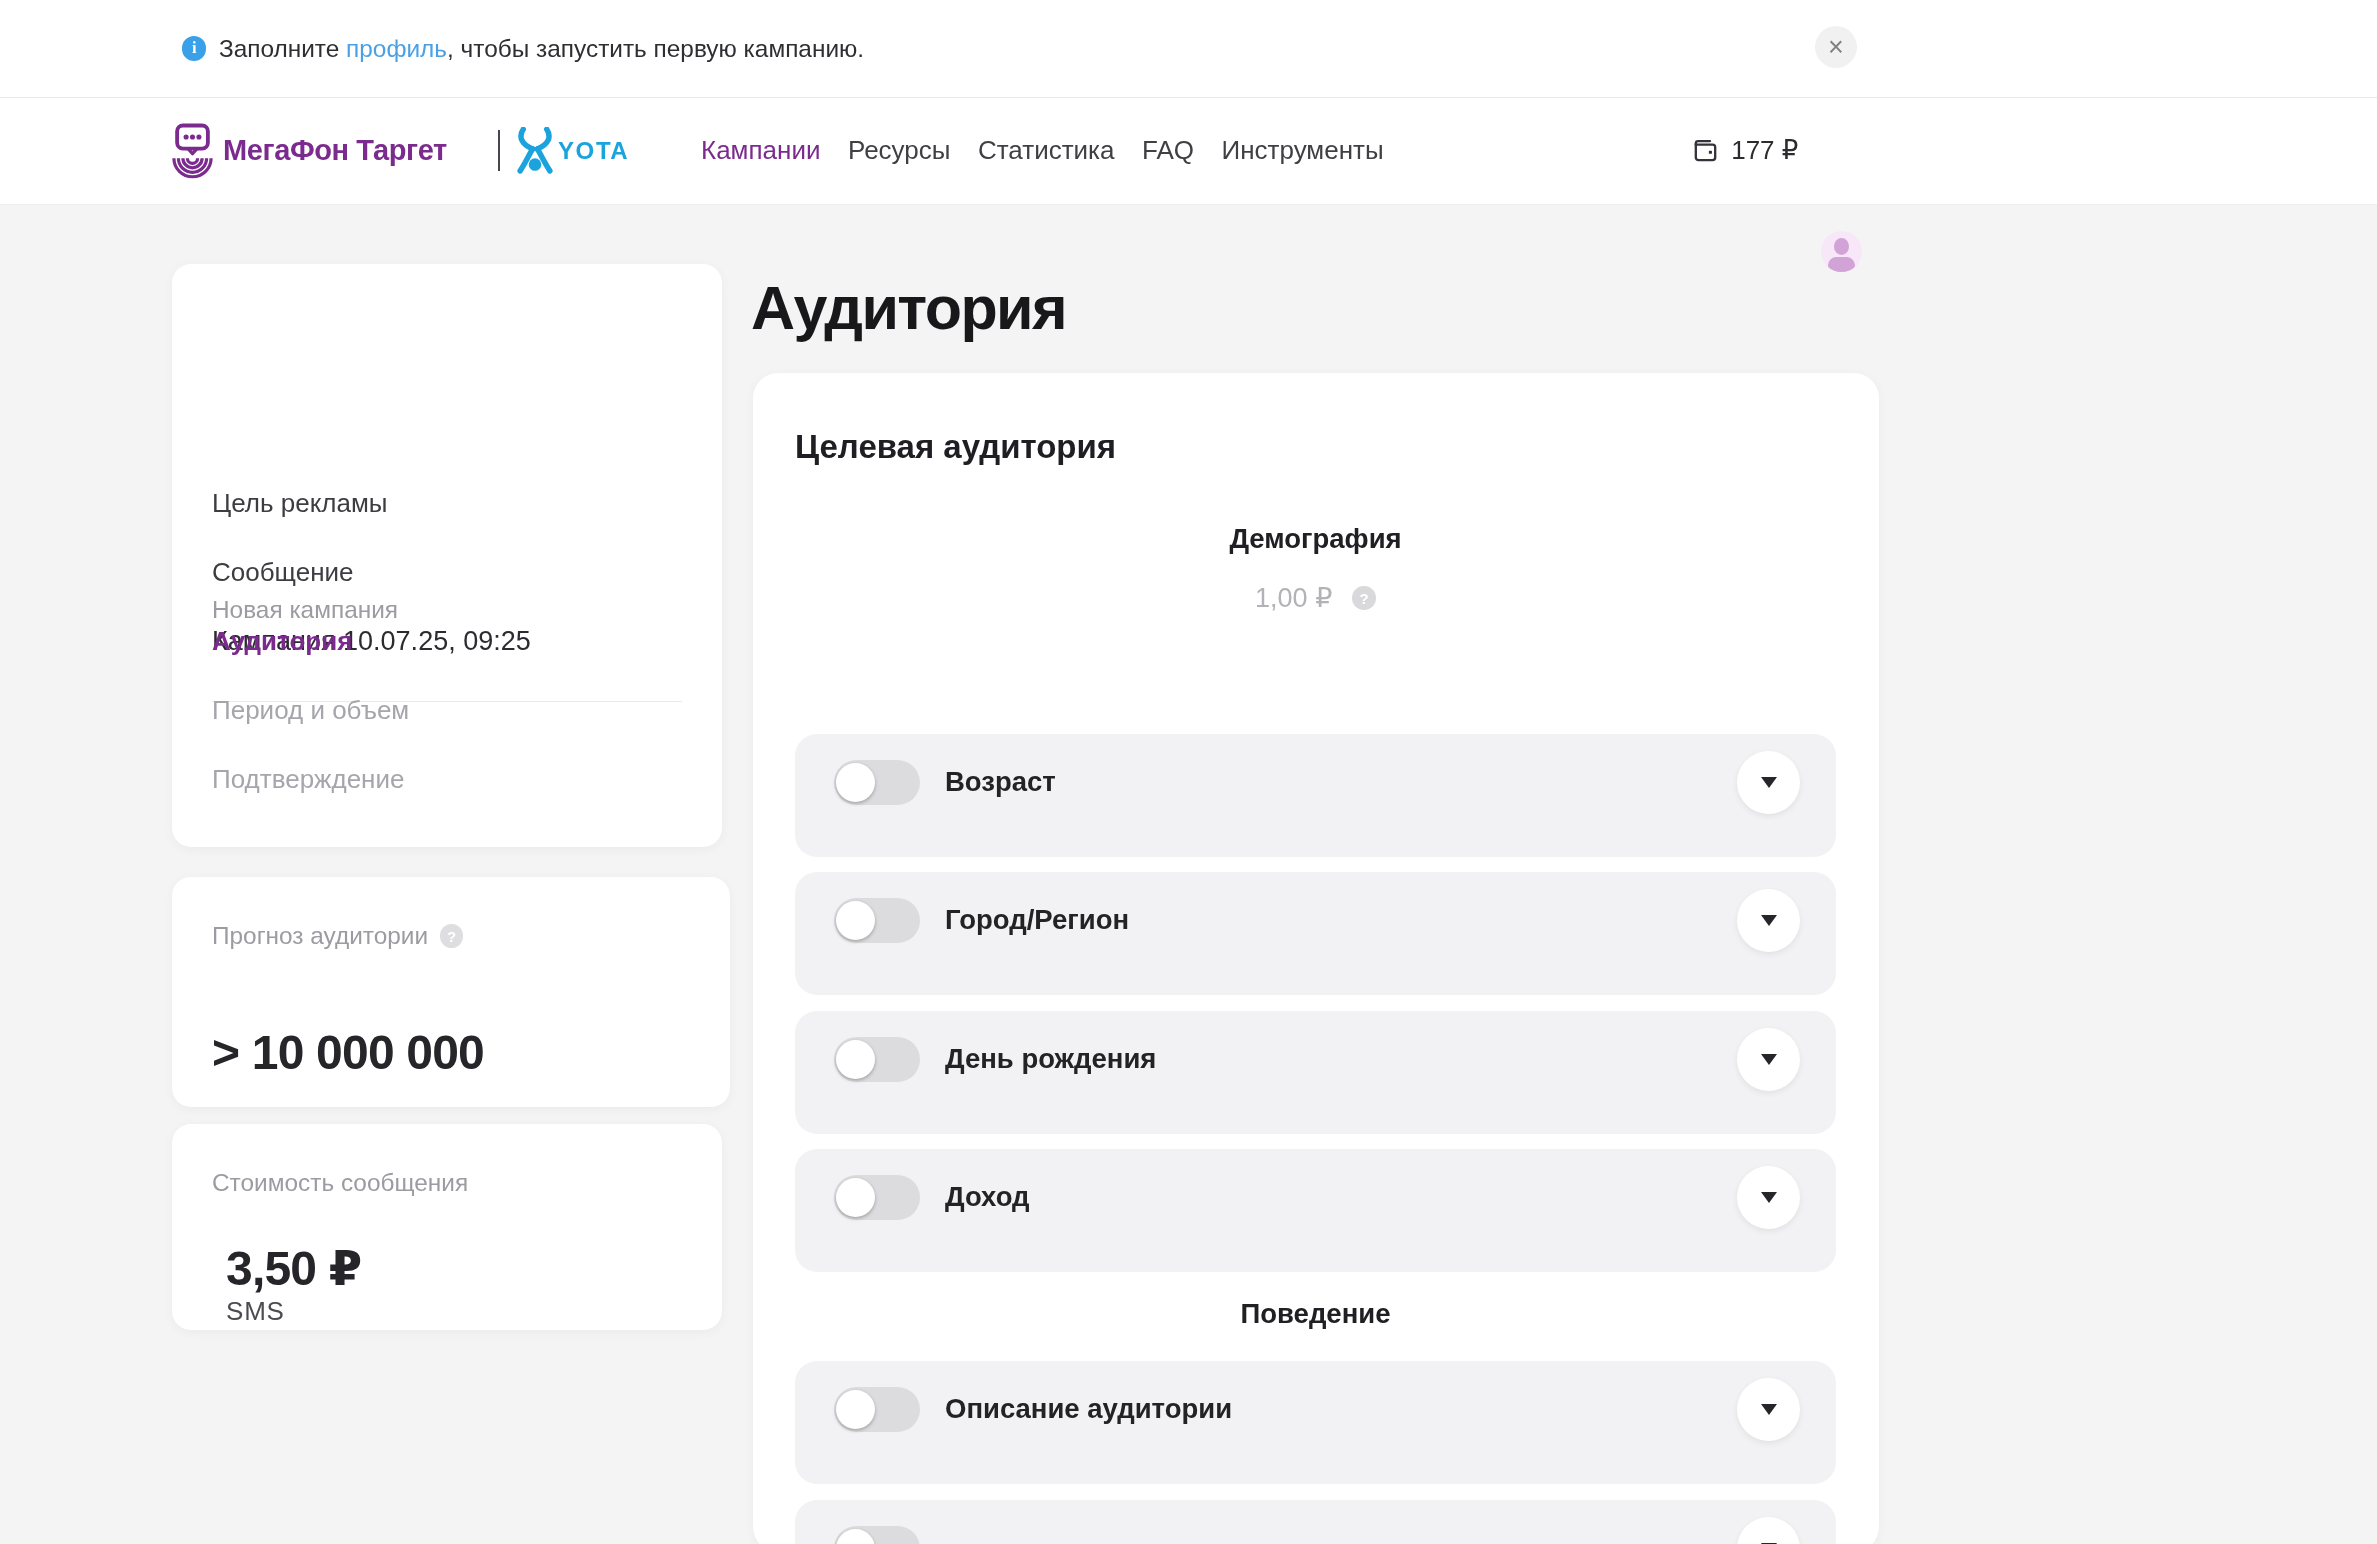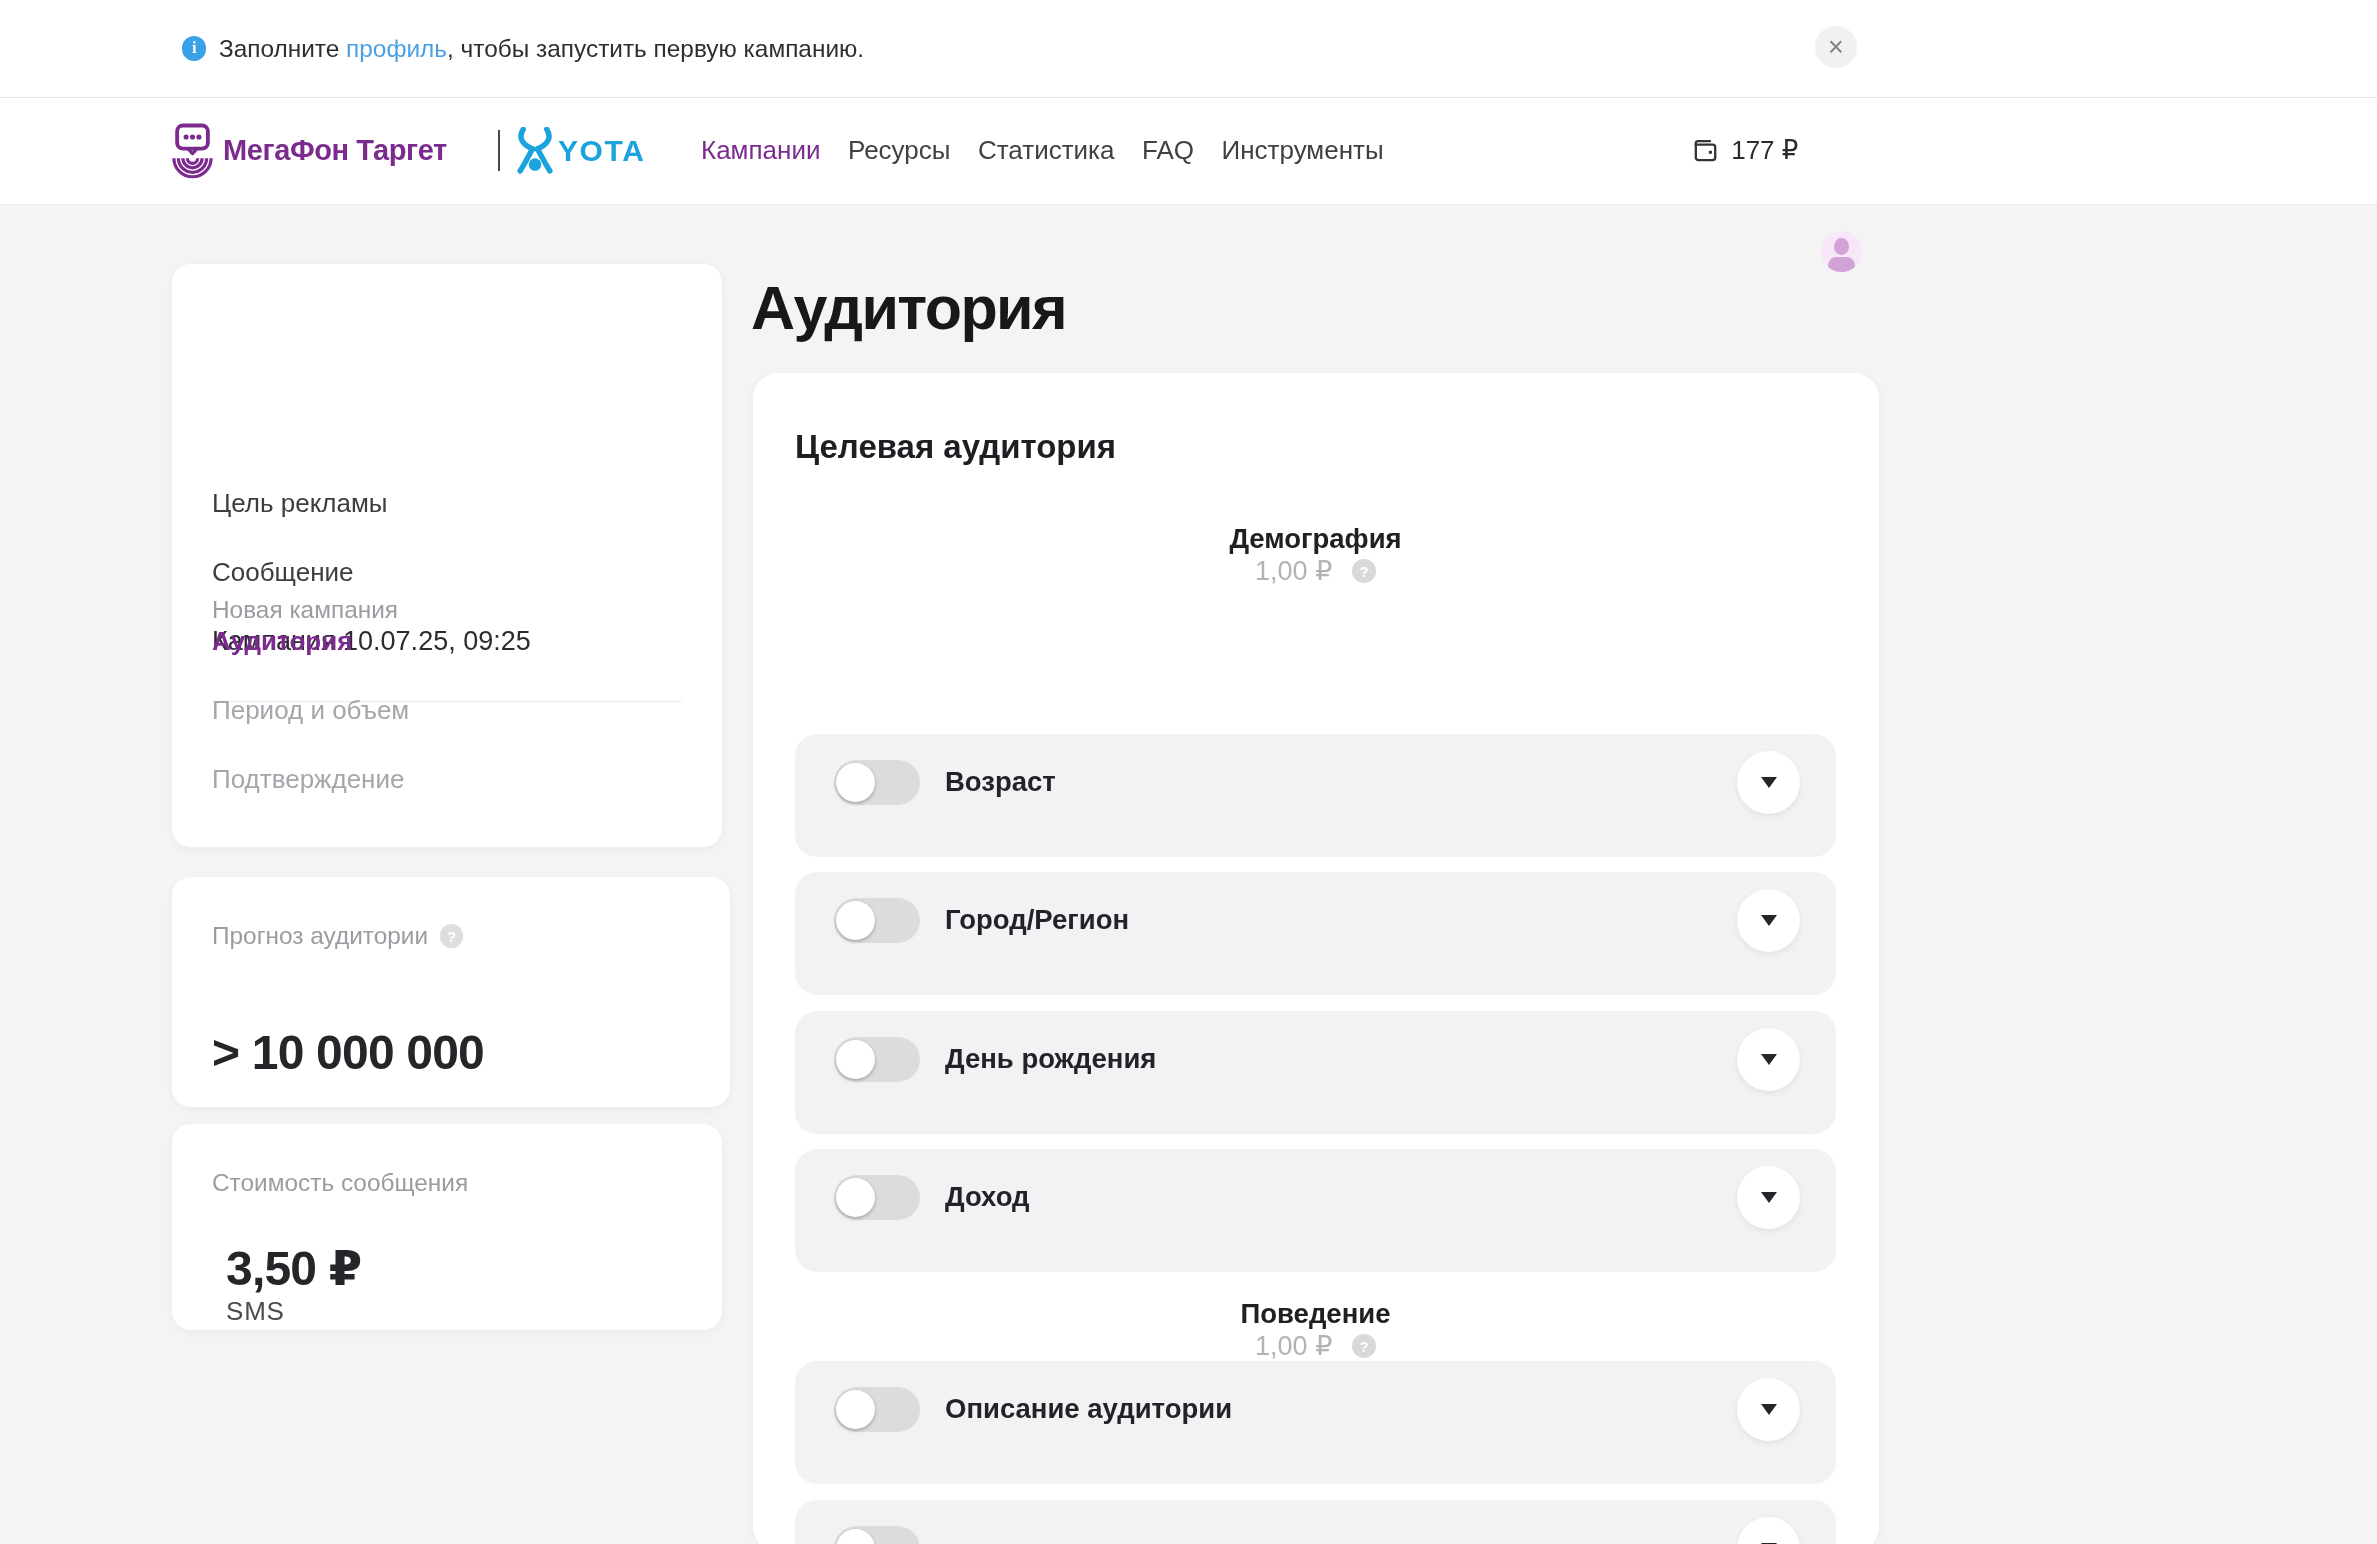--- a/index.html
+++ b/index.html
@@ -15,21 +15,21 @@
   .info-badge{width:24.4px;height:24.4px;border-radius:50%;background:#3aa0e8;color:#fff;display:flex;align-items:center;justify-content:center;font-size:16.5px;font-weight:700;font-family:"Liberation Serif","DejaVu Serif",serif;}
   .topbar-msg{font-size:24.4px;color:#2f2f33;}
   .topbar-msg a{color:#4ba0e4;text-decoration:none;cursor:pointer;}
   .close-btn{position:absolute;left:1815px;top:26px;width:42px;height:42px;border-radius:50%;background:#f1f1f2;display:flex;align-items:center;justify-content:center;font-size:27px;color:#7f7f85;cursor:pointer;}
   
   .header{position:absolute;top:97px;left:0;right:0;height:107px;background:#fff;border-bottom:0.8px solid #ededef;z-index:5;}
   .hitem{position:absolute;top:0;height:100%;display:flex;align-items:center;}
   .brand-mf-text{left:223px;font-size:29px;font-weight:600;color:#7b2a8e;letter-spacing:-0.4px;}
   .brand-divider{left:498px;}
   .brand-divider i{display:block;width:2.4px;height:41px;background:#46464c;}
-  .brand-yota-text{left:558px;font-size:30px;font-weight:700;color:#1ba3dd;letter-spacing:1.6px;}
+  .brand-yota-text{left:558px;font-size:24px;font-weight:700;color:#1ba3dd;letter-spacing:1.6px;}
   .logo-mf{left:172px;}
   .logo-yota{left:516px;}
   .nav{left:701px;display:flex;gap:27.5px;}
   .nav-item{font-size:26px;font-weight:500;color:#3f3f44;cursor:pointer;white-space:nowrap;}
   .nav-item.active{color:#7b2a8e;}
   .balance{left:1690px;display:flex;align-items:center;gap:10.2px;cursor:pointer;}
   .balance-text{font-size:26px;font-weight:500;color:#2b2b30;}
   .avatar{left:1821px;top:134px;width:41px;height:41px;border-radius:50%;background:#f7e7f8;position:absolute;overflow:hidden;cursor:pointer;}
   .avatar .head{position:absolute;left:12.6px;top:7px;width:15.7px;height:17.3px;border-radius:50%;background:#d1a3d6;}
   .avatar .body{position:absolute;left:7px;top:26px;width:27px;height:17.3px;border-radius:8.6px;background:#d1a3d6;}
@@ -48,21 +48,21 @@
   .big-value{position:absolute;left:212px;font-size:48px;font-weight:700;color:#26262a;letter-spacing:-0.8px;white-space:nowrap;}
   .c3-value{top:1241px;display:flex;align-items:baseline;flex-direction:column;}
   .sms-unit{font-size:26px;font-weight:500;color:#4b4b50;letter-spacing:0.8px;margin-left:14px;}
   .muted-inline{position:absolute;font-size:24.4px;color:#9b9ba1;display:flex;align-items:center;gap:11.8px;}
   
   .page-title{position:absolute;left:751px;top:271px;height:74px;line-height:74px;font-size:61px;font-weight:700;letter-spacing:-1.6px;color:#18181b;}
   .main-card{position:absolute;left:753px;top:373px;width:1126px;height:1179px;background:#fff;border-radius:25px;box-shadow:0 2.4px 11px rgba(25,25,35,0.04);}
   .section-title{position:absolute;left:42px;top:55px;font-size:33px;font-weight:700;color:#1f1f23;}
   .group-head{position:absolute;left:42px;width:1041px;height:35px;display:flex;align-items:center;justify-content:space-between;flex-direction:column;}
   .group-label{font-size:27.5px;font-weight:700;color:#202024;}
-  .group-right{display:flex;align-items:center;gap:20px;}
+  .group-right{display:flex;align-items:center;gap:20px;margin-top:27px;}
   .group-price{font-size:27px;color:#b2b2b7;}
   .help-badge.light{background:#d9d9dc;}
   .trow{position:absolute;left:42px;width:1041px;height:123px;border-radius:22px;background:#f2f2f4;display:flex;align-items:center;padding:0 36px 27px 39px;box-sizing:border-box;}
   .toggle{width:86px;height:45px;border-radius:23px;background:#dcdcdf;position:relative;flex:0 0 auto;cursor:pointer;}
   .toggle .knob{position:absolute;left:2.4px;top:3.1px;width:39px;height:39px;border-radius:50%;background:#fff;box-shadow:0 1.6px 3.9px rgba(0,0,0,0.28);}
   .trow-label{font-size:27.5px;font-weight:700;color:#232327;margin-left:25px;flex:1 1 auto;}
   .chev-btn{width:63px;height:63px;border-radius:50%;background:#fff;display:flex;align-items:center;justify-content:center;box-shadow:0 2.4px 6.3px rgba(0,0,0,0.07);cursor:pointer;flex:0 0 auto;}
   .tri-down{width:0;height:0;border-left:8.6px solid transparent;border-right:8.6px solid transparent;border-top:11px solid #26262a;}
   svg{display:block;}
 </style>

